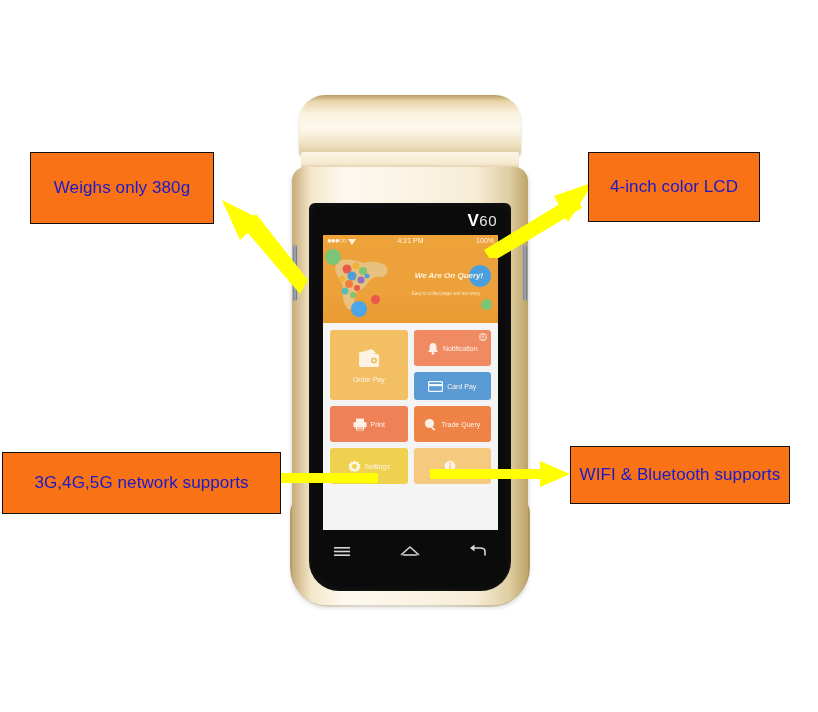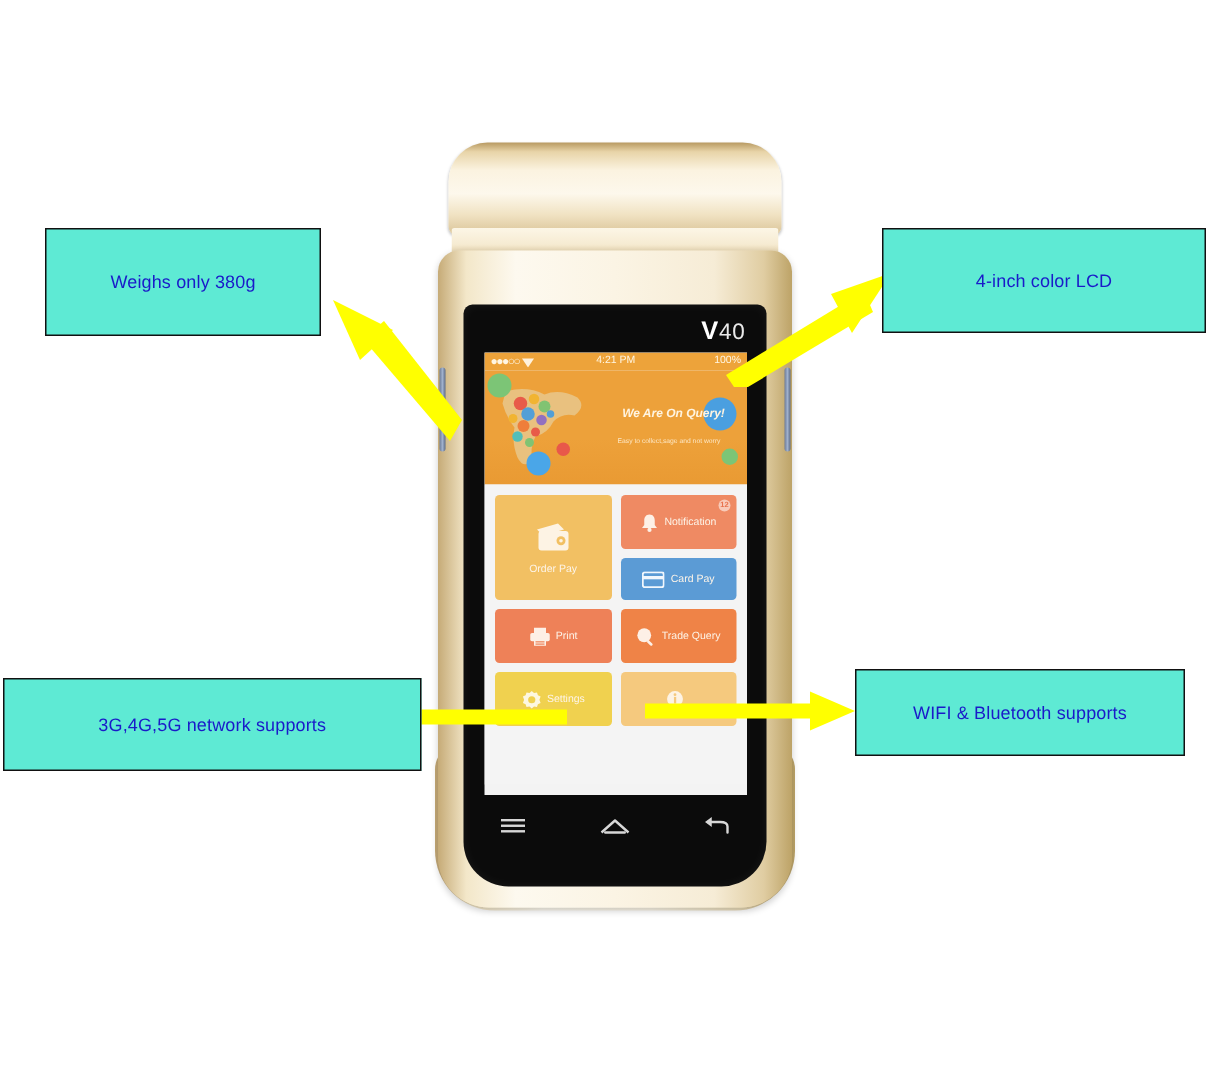--- a/index.html
+++ b/index.html
@@ -15,34 +15,34 @@
     width: 818px;
     height: 712px;
     background: #ffffff;
     overflow: hidden;
   }
 
   
   .callout {
     position: absolute;
     border: 1.5px solid #111111;
-    background: #5eead4;
+    background: #f97316;
     color: #1a1ac9;
     display: flex;
     align-items: center;
     justify-content: center;
     text-align: left;
-    font-size: 12px;
+    font-size: 17px;
     letter-spacing: .1px;
     box-sizing: border-box;
     z-index: 40;
     white-space: nowrap;
   }
   #callout-weight   { left: 30px;  top: 152px; width: 184px; height: 72px; }
-  #callout-lcd      { left: 588px; top: 152px; width: 216px; height: 70px; }
+  #callout-lcd      { left: 588px; top: 152px; width: 172px; height: 70px; }
   #callout-network  { left: 2px;   top: 452px; width: 279px; height: 62px; }
   #callout-wifi     { left: 570px; top: 446px; width: 220px; height: 58px; }
 
   
   .arrow { position: absolute; z-index: 35; }
 
   
   #device {
     position: absolute;
     left: 285px;
@@ -307,21 +307,21 @@
     <div class="lid-lip"></div>
 
     <div class="body-foot"></div>
     <div class="body-shell"></div>
 
     <div class="side-btn" id="side-btn-left"></div>
     <div class="side-btn" id="side-btn-right"></div>
 
     <div class="glass">
       <div class="brand">
-        <b>V</b><span>40</span>
+        <b>V</b><span>60</span>
       </div>
     </div>
 
     <div class="screen">
 
       <div class="statusbar">
         <div class="sb-left">
           <span class="sb-dots">●●●○○</span>
           <svg width="8" height="7" viewBox="0 0 8 7">
             <path d="M0 1 L4 7 L8 1 Z" fill="#fff2dc"></path>

